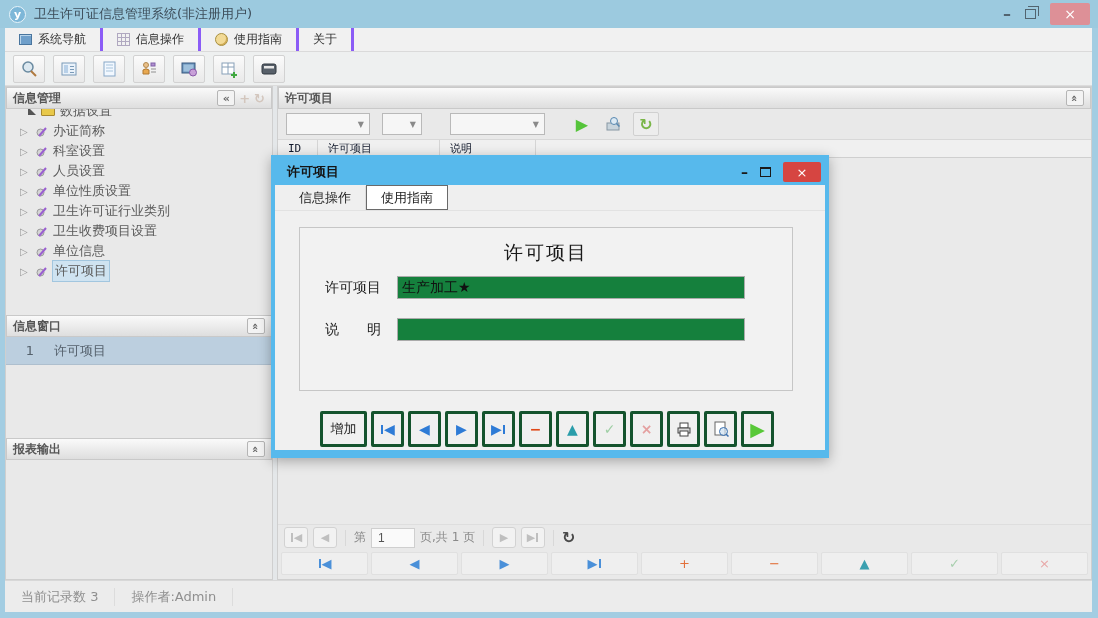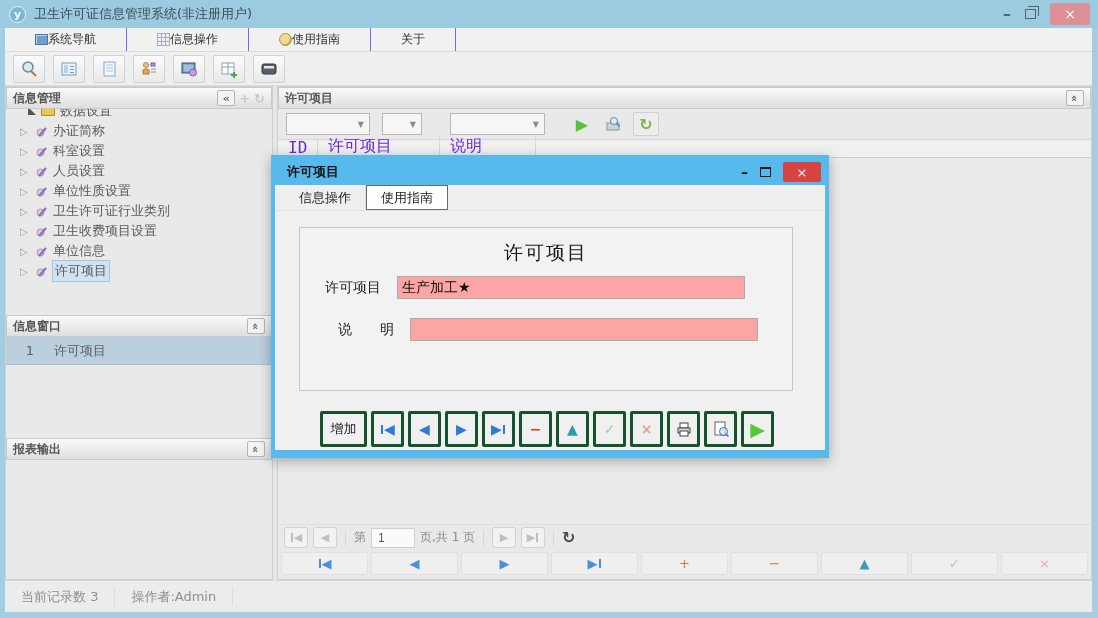--- a/index.html
+++ b/index.html
@@ -16,21 +16,21 @@
   .app-logo { width:17px; height:17px; border-radius:50%; background:#7db7d8; border:1px solid #e8f4fa; color:#fff; font-weight:bold; font-size:11px; display:flex; align-items:center; justify-content:center; margin:0 8px 0 9px; }
   .title-text { color:#3c4c58; font-size:13px; }
   .win-controls { margin-left:auto; display:flex; align-items:center; gap:14px; padding-right:8px; }
   .wc-min { color:#52646f; font-size:16px; font-weight:bold; line-height:10px; }
   .wc-restore { width:11px; height:10px; border:1px solid #52646f; position:relative; background:transparent; }
   .wc-restore:before { content:""; position:absolute; left:2px; top:-4px; width:10px; height:9px; border:1px solid #52646f; border-bottom:none; border-left:none; }
   .wc-close { width:40px; height:22px; background:#dd9097; border-radius:2px; color:#fff; font-size:14px; display:flex; align-items:center; justify-content:center; }
 
   
   .menubar { position:absolute; left:5px; top:28px; width:1087px; height:24px; background:#f1f1f1; border-bottom:1px solid #dadada; display:flex; align-items:stretch; }
-  .menu-item { display:flex; align-items:center; padding:0 30px; border-right:1px solid #8b5cf6; color:#333; }
+  .menu-item { display:flex; align-items:center; gap:6px; padding:0 14px; border-right:3px solid #8b5cf6; color:#333; }
   .mi-nav-icon { width:13px; height:11px; background:#6f9fca; border:1px solid #49759e; box-shadow:inset 1px 1px 0 #b8d4ea; }
   .mi-grid-icon { width:13px; height:13px; background-image:repeating-linear-gradient(0deg,#b0a8c0 0 1px,transparent 1px 4px),repeating-linear-gradient(90deg,#b0a8c0 0 1px,transparent 1px 4px); }
   .mi-guide-icon { width:13px; height:13px; border-radius:50%; background:#f2da96; border:1px solid #a89040; box-shadow:inset -1px -1px 0 #cfa850; }
 
   
   .toolbar { position:absolute; left:5px; top:52px; width:1087px; height:34px; background:#eef0f0; border-bottom:1px solid #dcdcdc; display:flex; align-items:center; gap:8px; padding-left:8px; }
   .tool-btn { width:32px; height:28px; border:1px solid #d2d2d2; background:linear-gradient(#fbfbfb,#e9e9e9); border-radius:2px; display:flex; align-items:center; justify-content:center; }
 
   
   .phead { height:22px; background:linear-gradient(#fafafa,#dedede); border:1px solid #c9c9c9; display:flex; align-items:center; padding:0 6px; font-weight:bold; color:#555; }
@@ -62,21 +62,21 @@
   .main { position:absolute; left:277px; top:86px; width:815px; height:494px; background:#e9e9e9; border:1px solid #cfcfcf; }
   .m-head { position:absolute; left:0; top:0; width:813px; }
   .filter-row { position:absolute; left:0; top:22px; width:813px; height:30px; display:flex; align-items:center; gap:6px; padding-left:8px; background:#e9e9e9; }
   .combo { height:22px; background:#f6f6f6; border:1px solid #b9b9b9; display:flex; align-items:center; justify-content:flex-end; padding-right:5px; color:#8a8a8a; font-size:8px; }
   .combo1 { width:84px; } .combo2 { width:40px; margin-left:6px;} .combo3 { width:95px; margin-left:22px; }
   .icon-btn { width:26px; height:24px; display:flex; align-items:center; justify-content:center; border:1px solid transparent; }
   .icon-btn.boxed { border:1px solid #d0d0d0; background:#ededed; border-radius:2px; }
   .play-green { color:#55c43a; font-size:16px; }
   .refresh-green { color:#7ab648; font-size:16px; font-weight:bold; }
   .btn-play { margin-left:18px; }
-  .thead { position:absolute; left:0; top:52px; width:813px; height:19px; background:#f0f0f0; border-top:1px solid #d8d8d8; border-bottom:1px solid #cfcfcf; display:flex; font-size:16px; color:#6d28d9;align-items:flex-end; }
+  .thead { position:absolute; left:0; top:52px; width:813px; height:19px; background:#f0f0f0; border-top:1px solid #d8d8d8; border-bottom:1px solid #cfcfcf; display:flex; font-size:11px; color:#0f172a; }
   .th { border-right:1px solid #d5d5d5; display:flex; align-items:center; padding-left:10px; font-family:"DejaVu Sans Mono",monospace; }
   .th1 { width:40px; } .th2 { width:122px; } .th3 { width:96px; }
   .grid-body { position:absolute; left:0; top:71px; width:813px; height:366px; background:#eaeaea; }
 
   
   .pager { position:absolute; left:0; top:437px; width:813px; height:26px; display:flex; align-items:center; gap:5px; padding-left:6px; background:#e9e9e9; border-top:1px solid #dedede; color:#8a8a8a; }
   .pg-btn { width:24px; height:21px; border:1px solid #d2d2d2; background:#f2f2f2; border-radius:3px; display:flex; align-items:center; justify-content:center; color:#bfbfbf; font-size:11px; }
   .pg-input { width:44px; height:20px; border:1px solid #cfcfcf; background:#fafafa; font-size:12px; padding-left:6px; color:#555; }
   .pg-sep { width:1px; height:16px; background:#d8d8d8; margin:0 3px; }
   .pg-refresh { color:#4a4a4a; font-size:16px; font-weight:bold; }
@@ -101,23 +101,23 @@
   .dlg-max { width:11px; height:10px; border:1px solid #1a1a1a; border-top-width:2px; }
   .dlg-close { width:38px; height:20px; background:#d64541; border-radius:2px; color:#fff; font-size:13px; display:flex; align-items:center; justify-content:center; }
   .dlg-tabs { height:26px; background:#efefef; border-bottom:1px solid #e2e2e2; display:flex; align-items:flex-end; padding-left:10px; }
   .dtab { height:24px; display:flex; align-items:center; padding:0 14px; color:#222; font-size:13px; }
   .dtab.t1 { border-right:1px solid #ddd; }
   .dtab.t2 { background:#fff; border:1px solid #6a6a6a; height:25px; }
   .dlg-content { position:relative; height:239px; background:#f0f0f0; }
   .groupbox { position:absolute; left:24px; top:16px; width:494px; height:164px; border:1px solid #c6c6c6; background:#f2f2f2; }
   .gb-title { text-align:center; font-size:19px; color:#1a1a1a; margin-top:12px; letter-spacing:2px; }
   .frow { position:absolute; display:flex; align-items:center; }
-  .frow1 { left:25px; top:48px; } .frow2 { left:38px; top:90px; }
+  .frow1 { left:25px; top:48px; } .frow2 { left:25px; top:90px; }
   .flabel { width:72px; font-size:14px; color:#222; white-space:pre; }
-  .finput { width:348px; height:23px; border:1px solid #ababab; background:#fca5a5; font-size:14px; padding:0 4px; font-family:"DejaVu Sans","Liberation Sans",sans-serif; color:#111; }
+  .finput { width:348px; height:23px; border:1px solid #ababab; background:#15803d; font-size:14px; padding:0 4px; font-family:"DejaVu Sans","Liberation Sans",sans-serif; color:#111; }
   .dlg-btnbar { position:absolute; left:45px; top:200px; display:flex; gap:4px; }
   .dbtn { width:33px; height:36px; border:3px solid #14532d; background:#f0f0f0; border-radius:2px; display:flex; align-items:center; justify-content:center; font-size:14px; }
   .dbtn-add { width:47px; font-size:13px; color:#222; }
   .d-blue { color:#2e7bd6; } .d-minus { color:#e04818; font-weight:bold; } .d-up { color:#2a9daa; }
   .d-check { color:#9fcfa5; font-weight:bold; } .d-cross { color:#e4a0a0; font-weight:bold; }
   .d-run { color:#58c838; font-size:19px; }
 </style>
 </head>
 <body>
 

